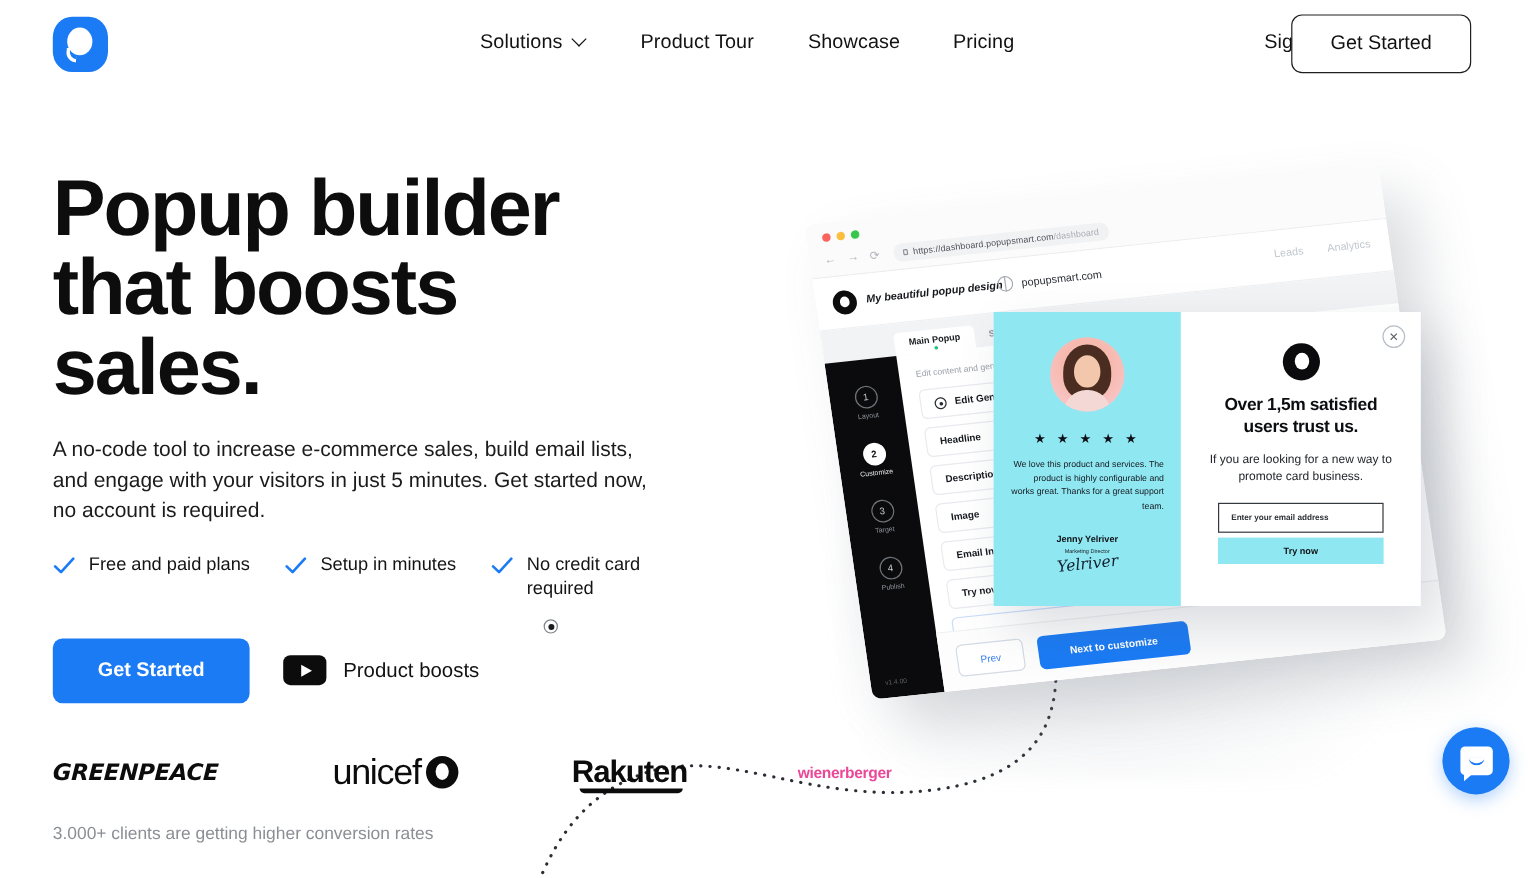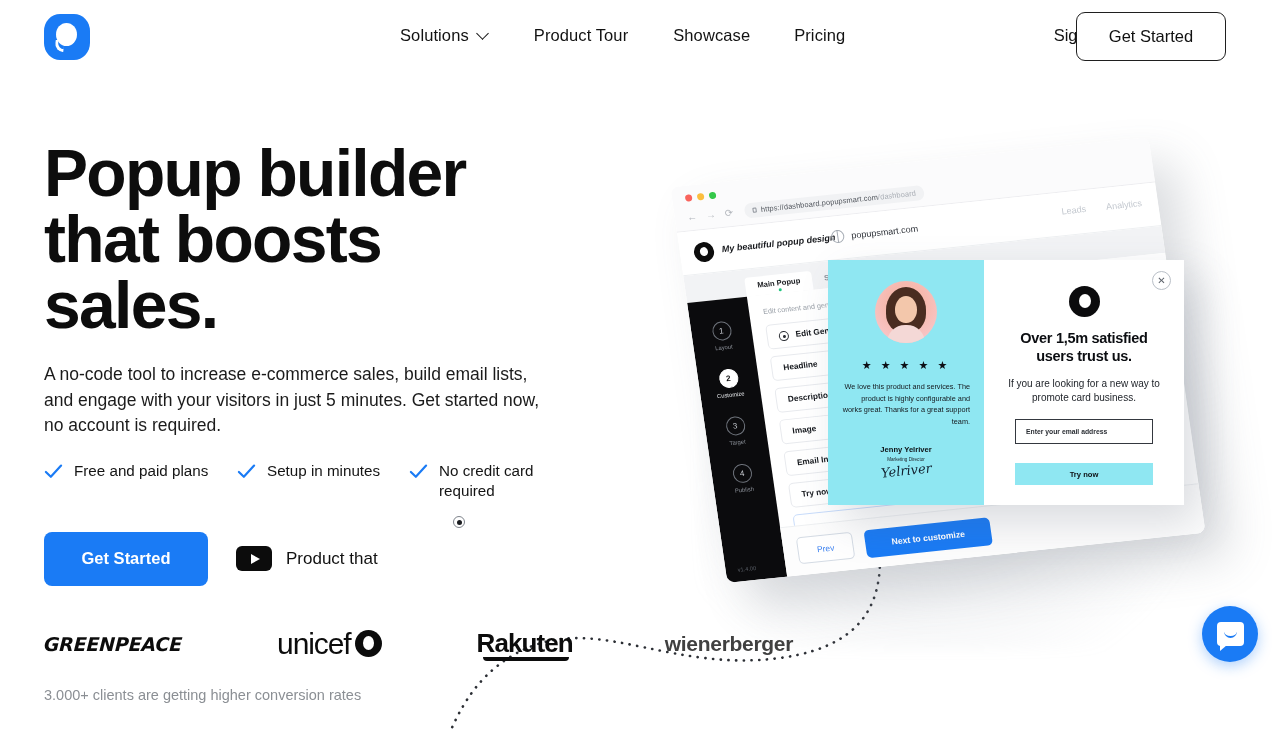--- a/index.html
+++ b/index.html
@@ -110,22 +110,22 @@
   }
   .lg-rakuten {
     margin-left: 95px; font-size: 26px; font-weight: 700; letter-spacing: -0.9px;
     color: #0c0c0c; position: relative;
   }
   .lg-rakuten::after {
     content:''; position:absolute; left: 6px; right: 4px; bottom: -2px; height: 4px;
     background: #0c0c0c; border-radius: 0 0 6px 6px;
   }
   .lg-wiener {
-    margin-left: 92px; font-size: 21px; font-weight: 700;
-    letter-spacing: -0.3px; color: #404040;
+    margin-left: 92px; font-size: 13px; font-weight: 700;
+    letter-spacing: -0.3px; color: #ec4899;
   }
   .clients-note { margin-top: 27px; font-size: 14.5px; color: #8b8f94; }
 
   
   .mock-stage {
     position: absolute; left: 640px; top: 120px; width: 640px; height: 560px;
     z-index: 10; overflow: visible;
   }
   .mock-shadow {
     position: absolute; left: 60px; top: 60px; width: 520px; height: 470px;
@@ -284,21 +284,21 @@
   .pop-h {
     font-size: 14.5px; font-weight: 700; line-height: 1.24; color: #0b0d11; letter-spacing: -.3px;
   }
   .pop-p { margin-top: 11px; font-size: 10px; line-height: 1.42; color: #22262c; }
   .pop-input {
     margin: 14px auto 0; width: 138px; height: 25px; border: 1.3px solid #34383f;
     background: #fff; display: flex; align-items: center; padding-left: 10px;
     font-size: 6.8px; font-weight: 700; color: #2b2f35;
   }
   .pop-btn {
-    margin: 19px auto 0; width: 138px; height: 22px; background: #8fe7f2;
+    margin: 4px auto 0; width: 138px; height: 22px; background: #8fe7f2;
     display:flex; align-items:center; justify-content:center;
     font-size: 7.6px; font-weight: 700; color: #0d1014;
   }
 
   
   .curve { position: absolute; left: 420px; top: 480px; width: 520px; height: 252px; z-index: 5; }
   .curve-dot {
     position: absolute; left: 453px; top: 516px; width: 12px; height: 12px;
     border: 1px solid #7e838b; border-radius: 50%; z-index: 6;
     display:flex; align-items:center; justify-content:center;
@@ -375,21 +375,21 @@
         <span class="feat-label">No credit card required</span>
       </div>
     </div>
 
     <div class="cta-row">
       <button class="btn-primary">Get Started</button>
       <div class="video-link">
         <span class="yt-badge">
             <i class="yt-tri"></i>
           </span>
-        <span class="video-label">Product that</span>
+        <span class="video-label">Product boosts</span>
       </div>
     </div>
 
     <div class="logos">
       <div class="lg-greenpeace">GREENPEACE</div>
       <div class="lg-unicef">
         <span class="lg-unicef-text">unicef</span>
         <span class="lg-unicef-mark"></span>
       </div>
       <div class="lg-rakuten">Rakuten</div>

